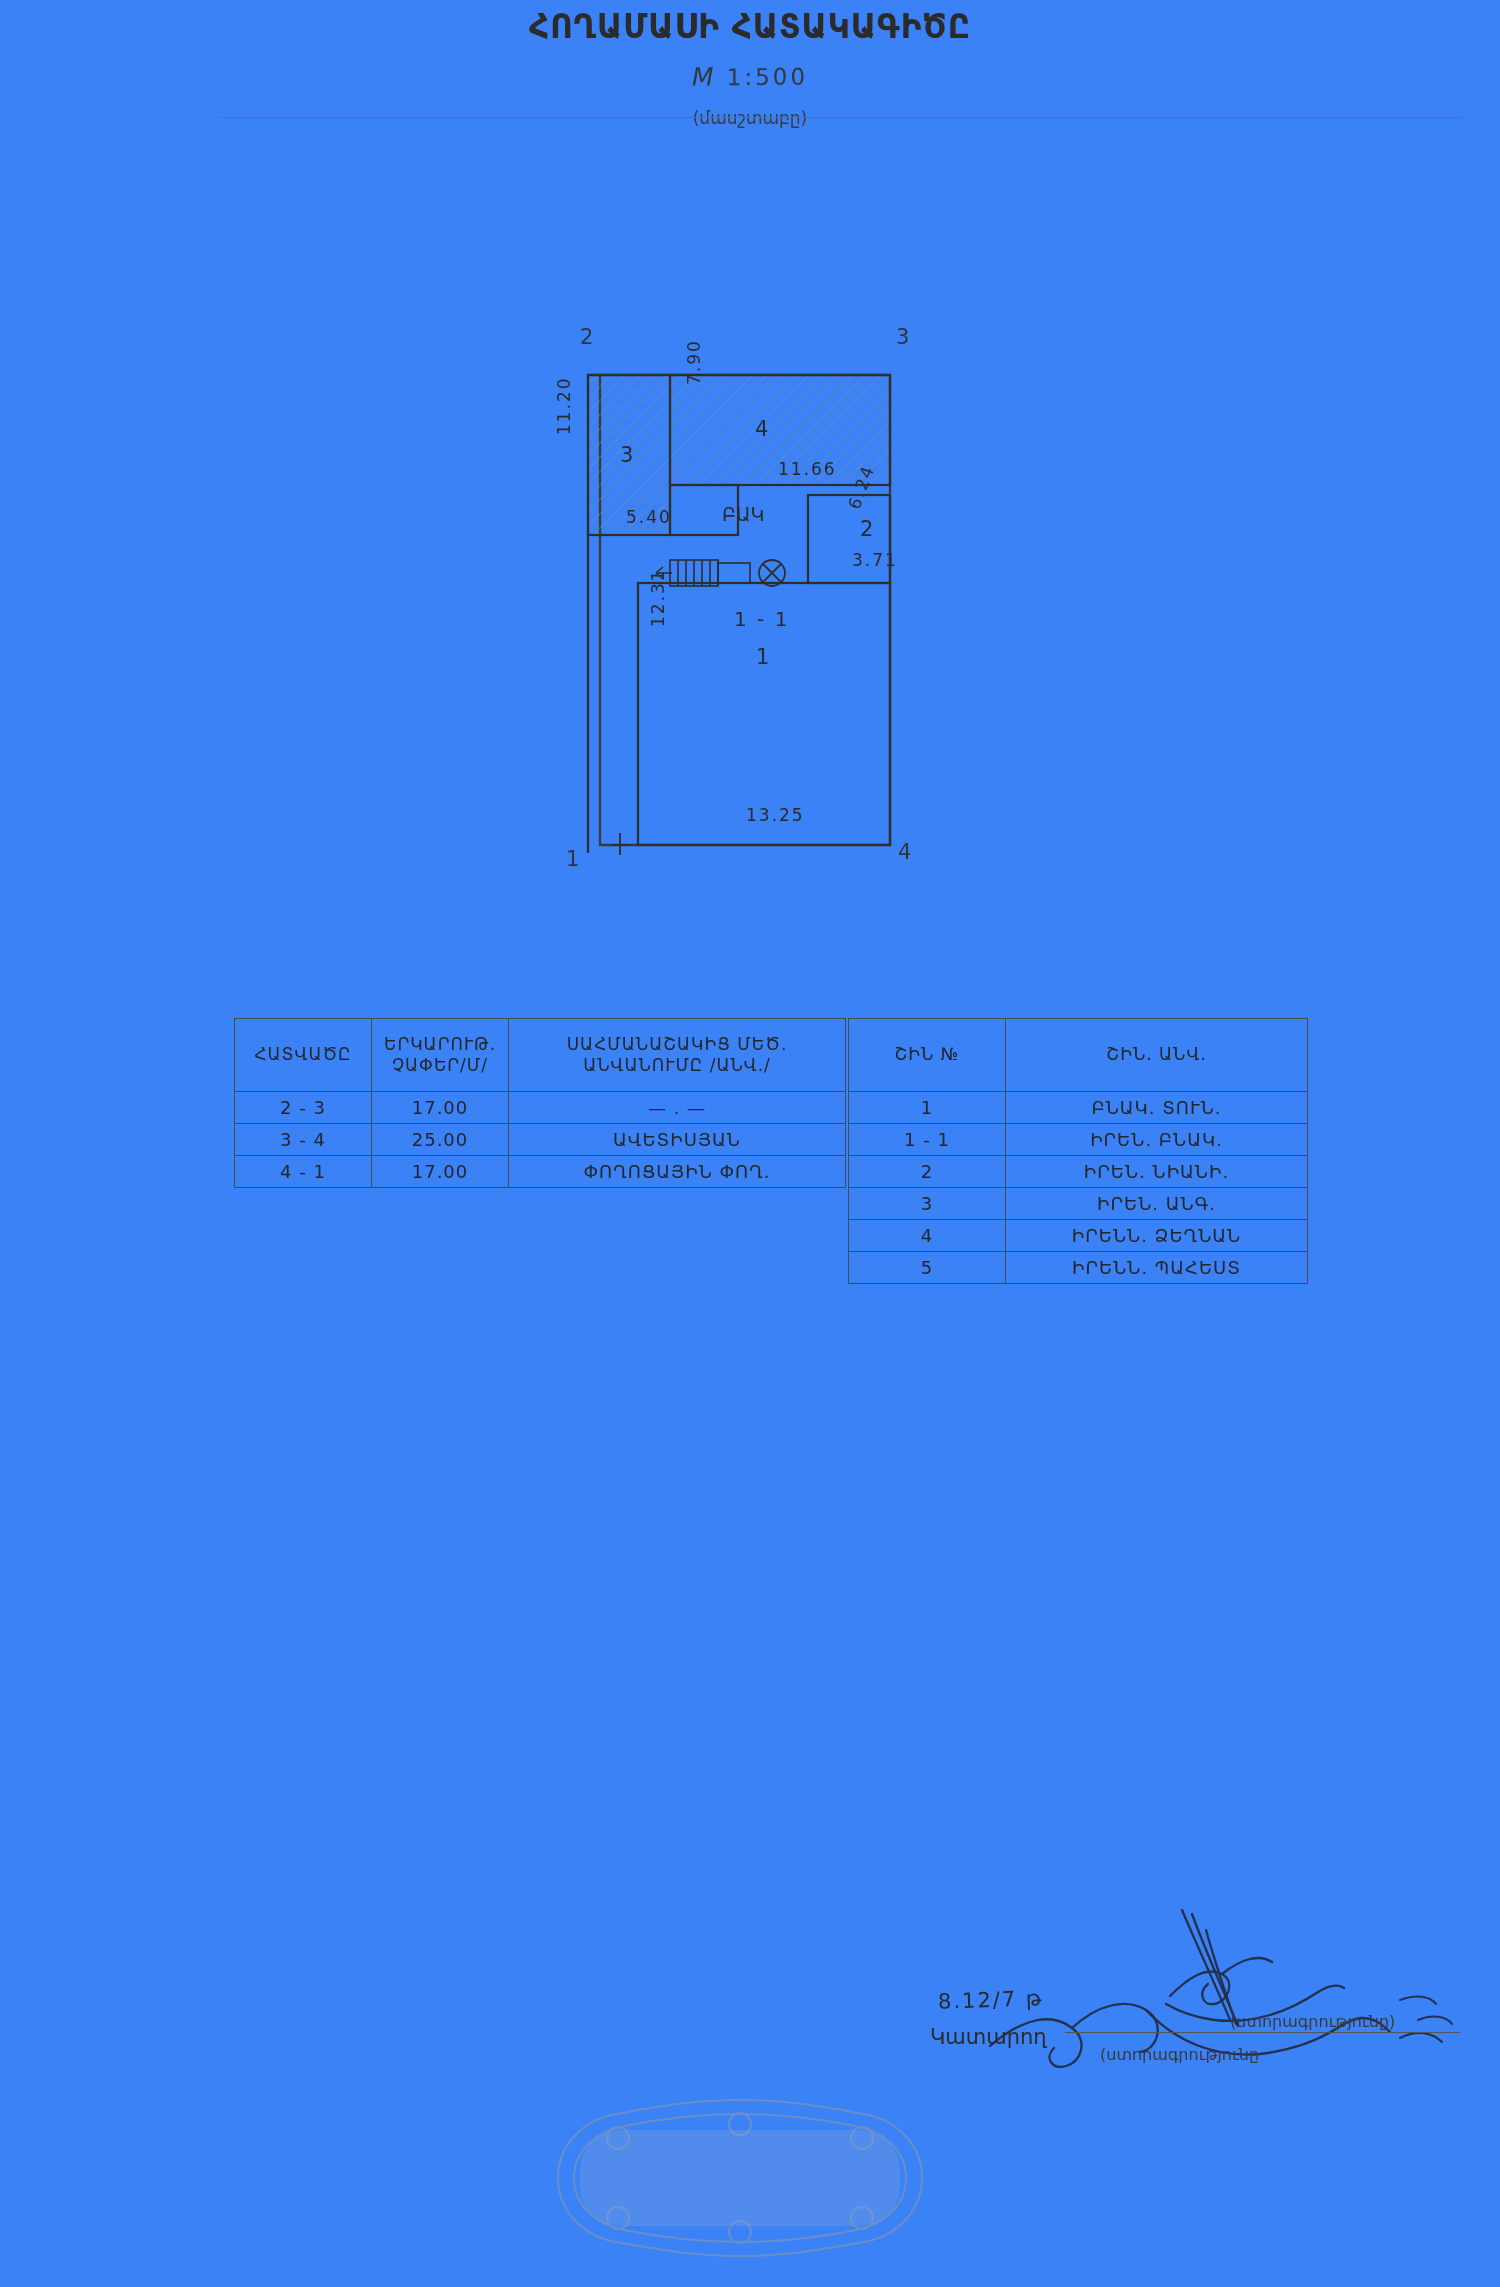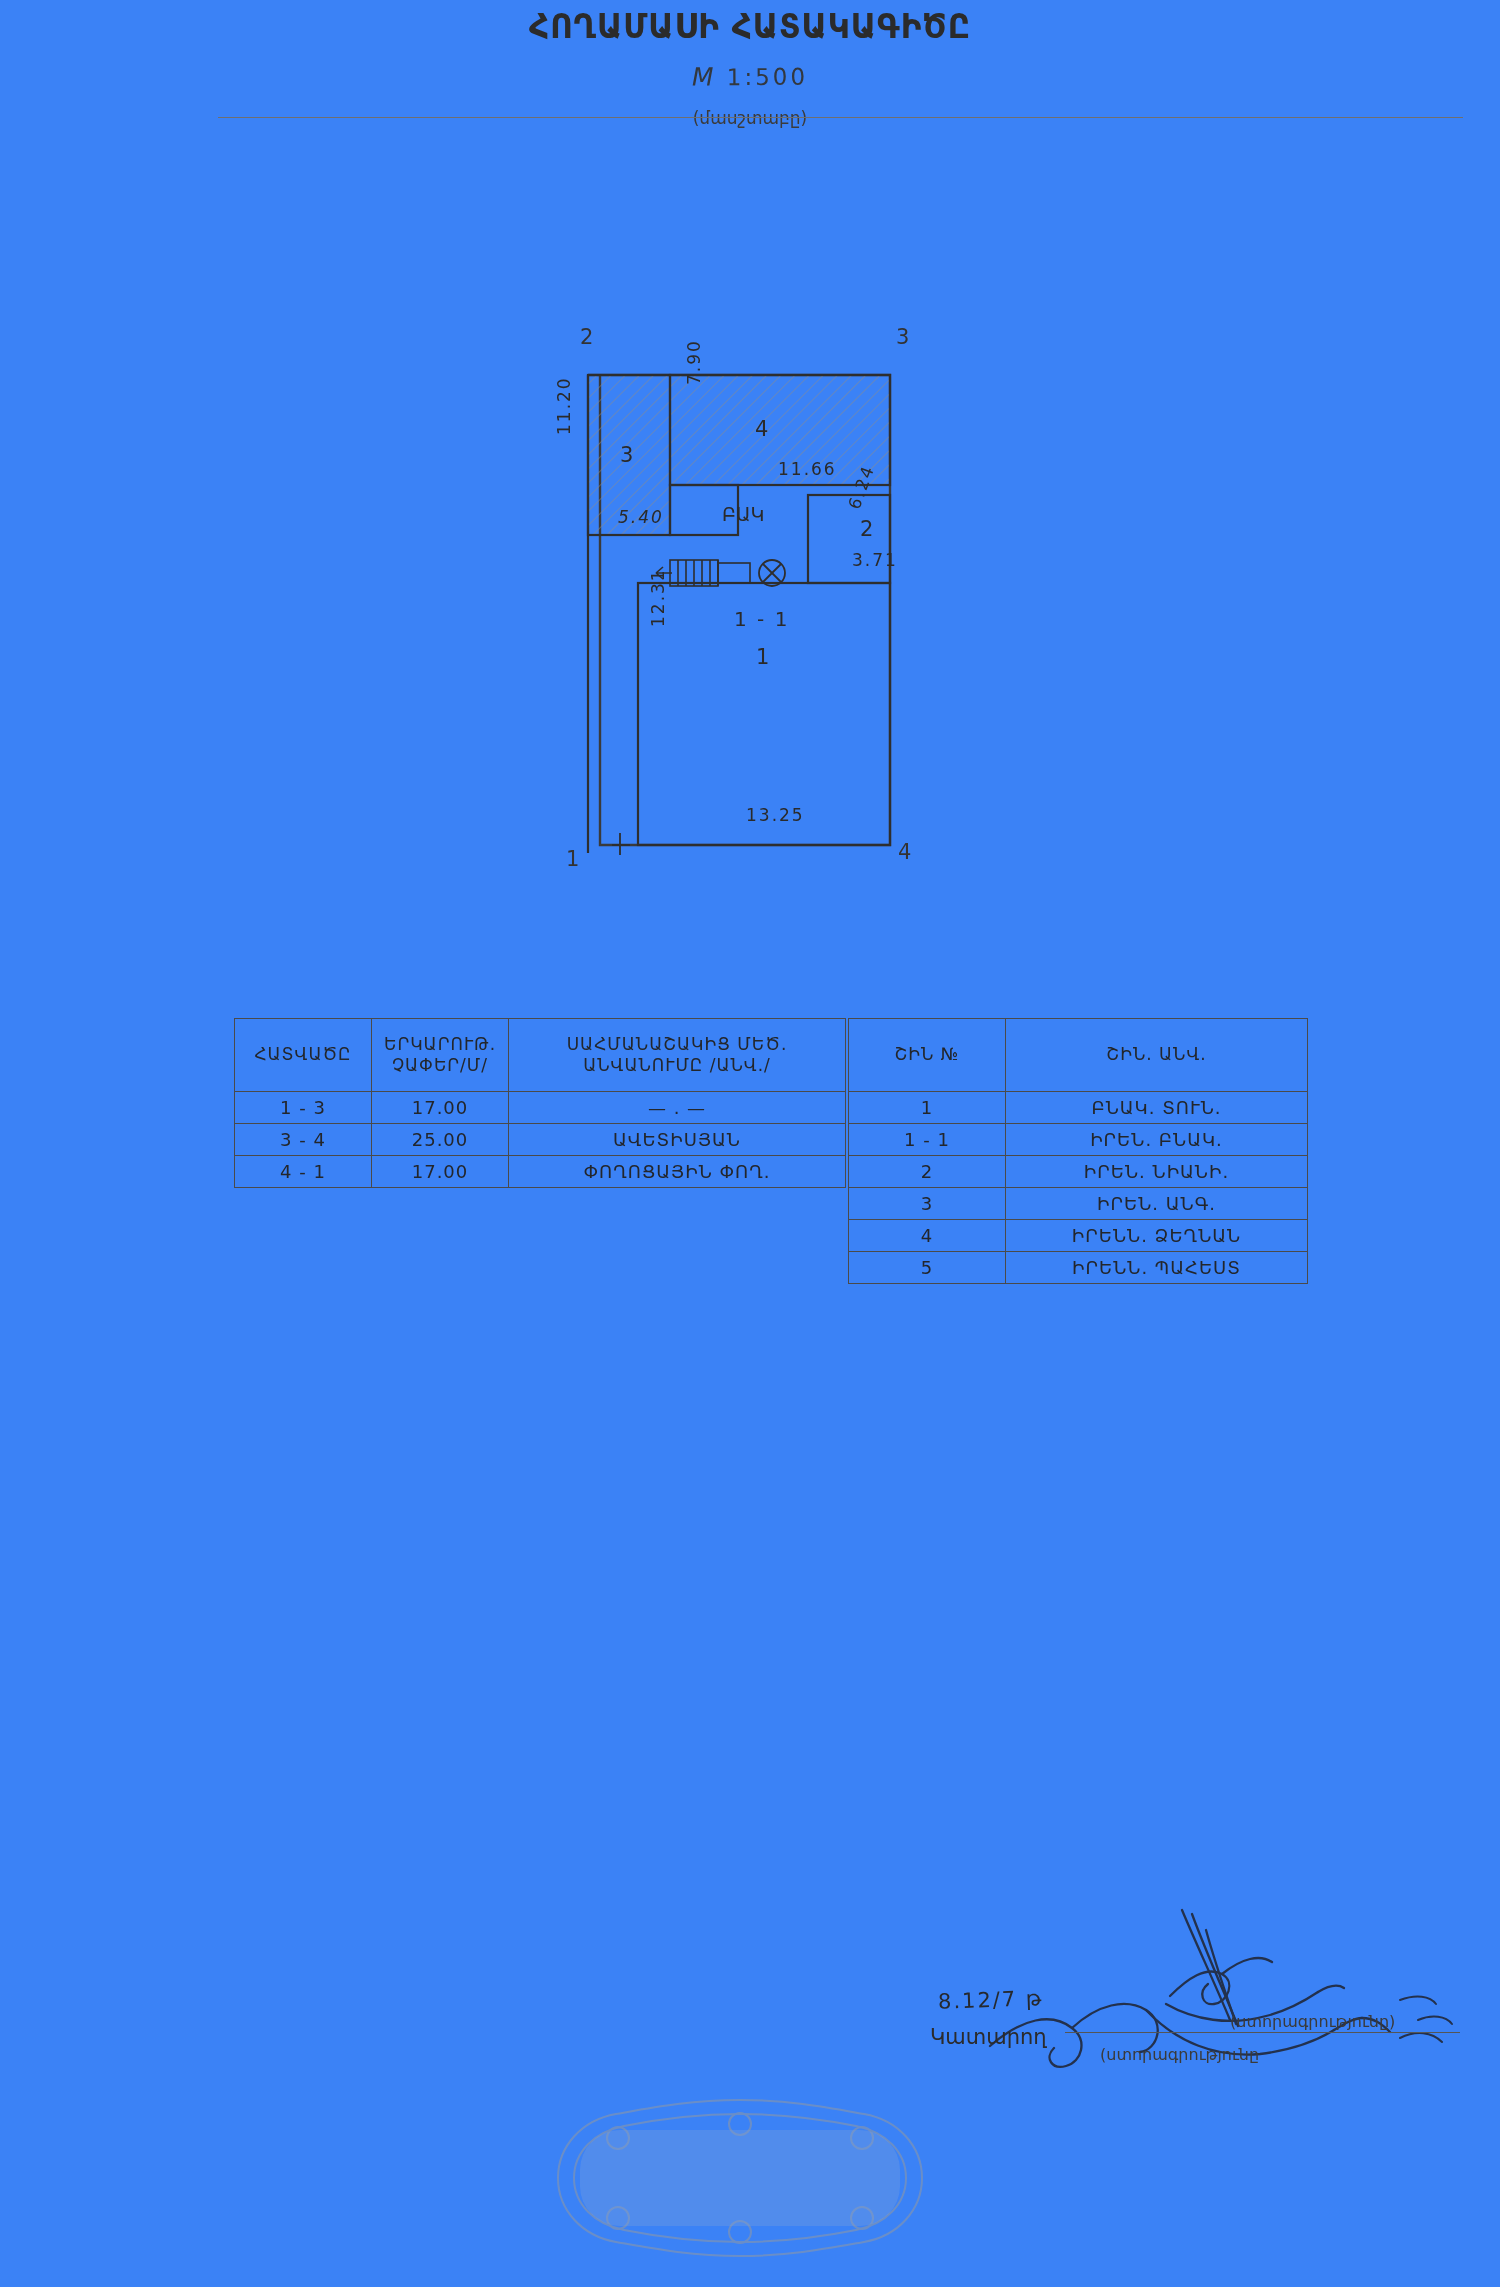--- a/index.html
+++ b/index.html
@@ -255,36 +255,36 @@
     <span class="plan-label room-num" style="top:88px;  left:60px;">3</span>
     <span class="plan-label room-num" style="top:62px;  left:195px;">4</span>
     <span class="plan-label room-num" style="top:162px; left:300px;">2</span>
     <span class="plan-label room-num" style="top:290px; left:196px;">1</span>
     <span class="plan-label dim" style="top:252px; left:174px; font-size:20px;">1 - 1</span>
     <span class="plan-label" style="top:148px; left:162px; font-size:19px;">ԲԱԿ</span>
 
     <span class="plan-label dim" style="top:80px;  left:-6px; transform:rotate(-90deg); transform-origin:left top;">11.20</span>
     <span class="plan-label dim" style="top:30px;  left:124px; transform:rotate(-90deg); transform-origin:left top;">7.90</span>
     <span class="plan-label dim" style="top:104px; left:218px;">11.66</span>
-    <span class="plan-label dim" style="top:152px; left:58px;font-style:italic;">5.40</span>
+    <span class="plan-label dim" style="top:152px; left:66px;">5.40</span>
     <span class="plan-label dim" style="top:150px; left:284px; transform:rotate(-70deg); transform-origin:left top;">6.24</span>
     <span class="plan-label dim" style="top:195px; left:292px;">3.71</span>
     <span class="plan-label dim" style="top:272px; left:88px; transform:rotate(-90deg); transform-origin:left top;">12.31</span>
     <span class="plan-label dim" style="top:450px; left:186px;">13.25</span>
   </div>
 
   <table class="tbl" id="table-left">
     <tbody>
       <tr class="hdr">
         <td class="c col-seg">ՀԱՏՎԱԾԸ</td>
         <td class="c col-len">ԵՐԿԱՐՈՒԹ. ՉԱՓԵՐ/Մ/</td>
         <td class="c col-desc">ՍԱՀՄԱՆԱՇԱԿԻՑ ՄԵԾ. ԱՆՎԱՆՈՒՄԸ /ԱՆՎ./</td>
       </tr>
       <tr>
-        <td class="c">1 - 3</td>
+        <td class="c">2 - 3</td>
         <td class="c">17.00</td>
         <td class="c">— . —</td>
       </tr>
       <tr>
         <td class="c">3 - 4</td>
         <td class="c">25.00</td>
         <td class="c">ԱՎԵՏԻՍՅԱՆ</td>
       </tr>
       <tr>
         <td class="c">4 - 1</td>

